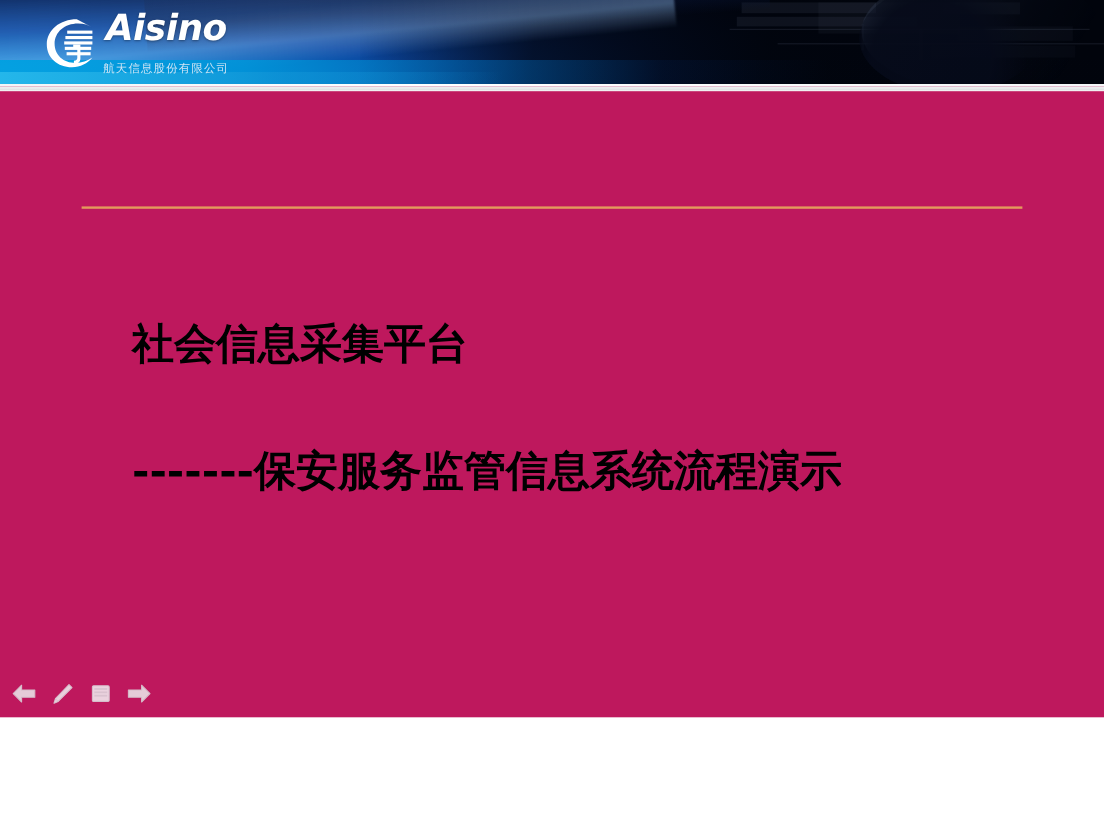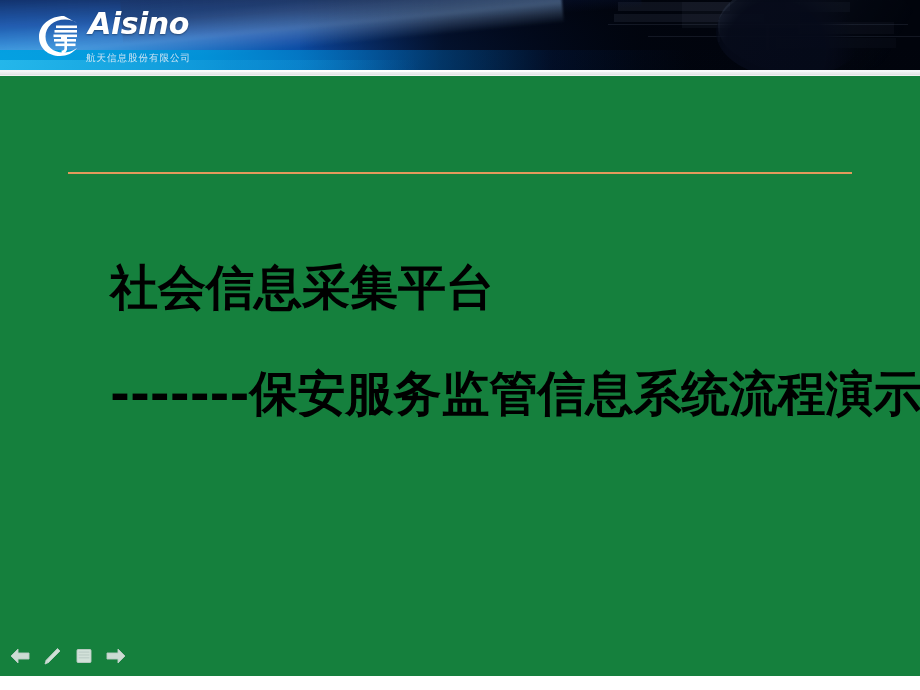--- a/index.html
+++ b/index.html
@@ -6,22 +6,22 @@
     margin: 0;
     padding: 0;
     background: #ffffff;
   }
   body {
     font-family: "Liberation Sans", sans-serif;
   }
   .slide {
     position: relative;
     width: 920px;
-    height: 676px;
-    background: #15803d;
+    height: 598px;
+    background: #be185d;
     overflow: hidden;
   }
 
   
   .banner {
     position: absolute;
     left: 0;
     top: 0;
     width: 920px;
     height: 70px;
@@ -195,21 +195,21 @@
   .title-block {
     position: absolute;
     left: 110px;
     top: 258px;
     width: 760px;
   }
   .title-line {
     font-family: "DejaVu Serif", "Liberation Serif", serif;
     font-weight: bold;
     color: #000000;
-    font-size: 48px;
+    font-size: 35px;
     line-height: 58px;
     white-space: nowrap;
   }
   .title-line-2 {
     margin-top: 48px;
     letter-spacing: 0px;
   }
 
   
   .navbar {

